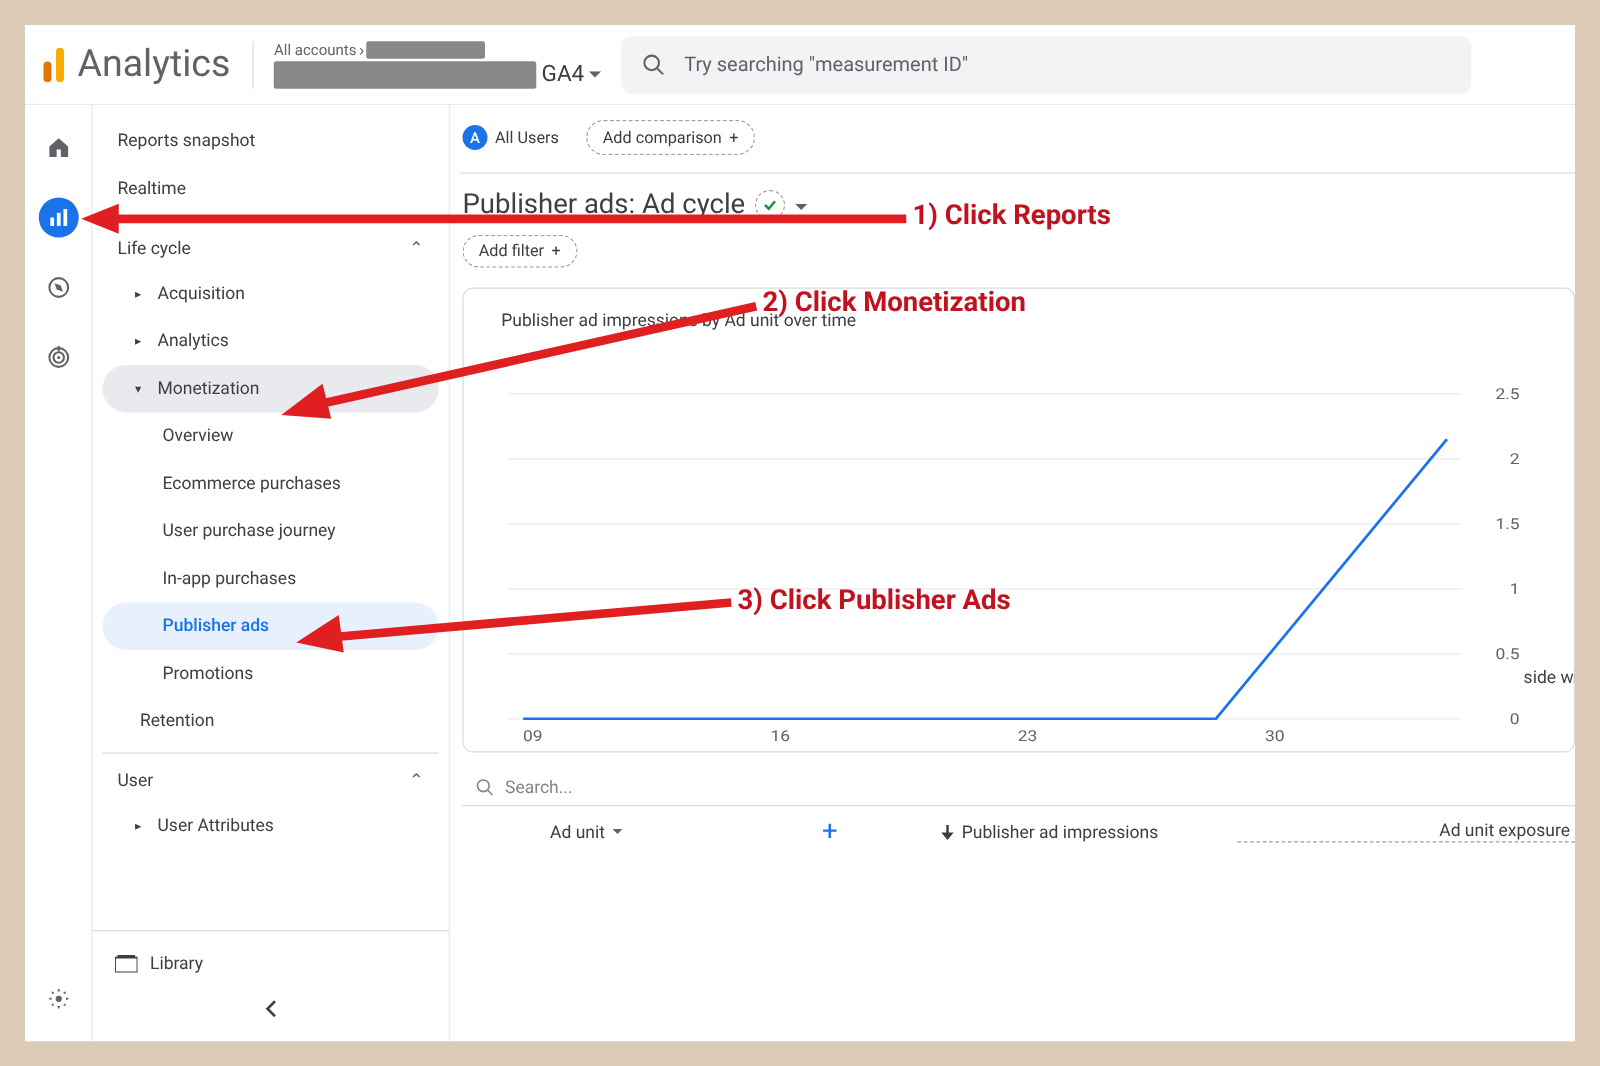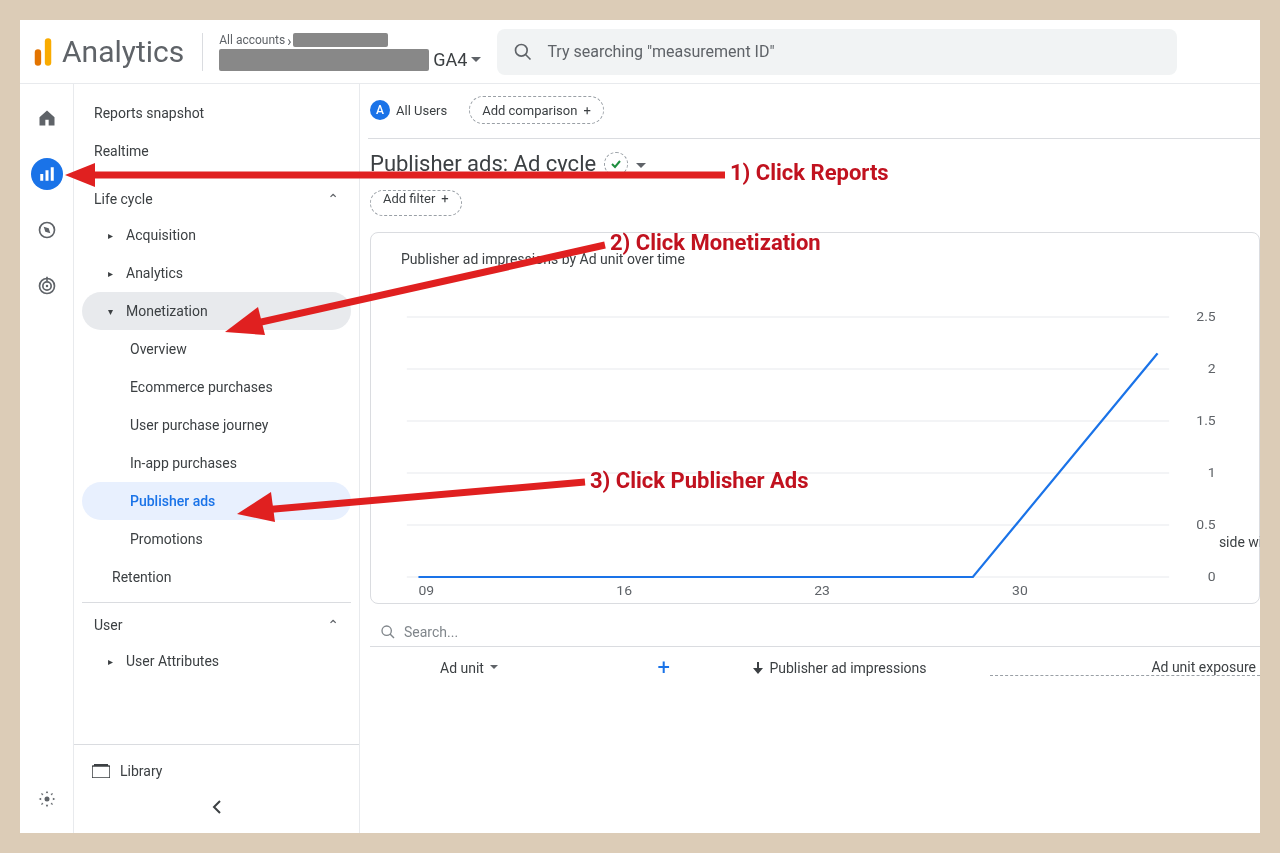--- a/index.html
+++ b/index.html
@@ -50,21 +50,21 @@
 .badge-a { width:20px; height:20px; background:#1a73e8; color:#fff; border-radius:50%; display:inline-flex; align-items:center; justify-content:center; font-size:12px; font-weight:500; }
 .pill.dashed { border:1px dashed #9aa0a6; }
 .hr { border-bottom:1px solid #dadce0; margin-bottom:12px; margin-right:0; }
 
 .titlebar { display:flex; align-items:center; gap:8px; padding-left:2px; margin-bottom:12px; }
 .titlebar h1 { font-size:22px; font-weight:400; color:#3c4043; }
 .check-chip { width:24px; height:24px; border:1px dashed #9aa0a6; border-radius:50%; display:inline-flex; align-items:center; justify-content:center; color:#1e8e3e; }
 .title-dd { color:#5f6368; cursor:pointer; }
 
 .filter-row { padding-left:2px; margin-bottom:16px; }
-.filter-chip { display:inline-flex; gap:6px; height:26px; padding:0 12px; border-radius:14px; border:1px dashed #9aa0a6; font-size:13px; color:#3c4043; cursor:pointer; }
+.filter-chip { display:inline-flex; align-items:center; gap:6px; height:26px; padding:0 12px; border-radius:14px; border:1px dashed #9aa0a6; font-size:13px; color:#3c4043; cursor:pointer; }
 
 .card { border:1px solid #dadce0; border-radius:8px; margin-left:2px; margin-right:0; padding:18px 20px 6px 30px; position:relative; overflow:hidden; }
 .card-title { font-size:14px; color:#3c4043; margin-bottom:10px; }
 .chart { position:relative; height:320px; }
 .chart svg { width:100%; height:100%; }
 .ylab { font-size:12px; fill:#5f6368; }
 .xlab { font-size:12px; fill:#5f6368; }
 .gridline { stroke:#e8eaed; stroke-width:1; }
 .series-line { stroke:#1a73e8; stroke-width:2; fill:none; }
 .side-card-hint2 { position:absolute; right:-30px; top:450px; color:#3c4043; font-size:14px; }

